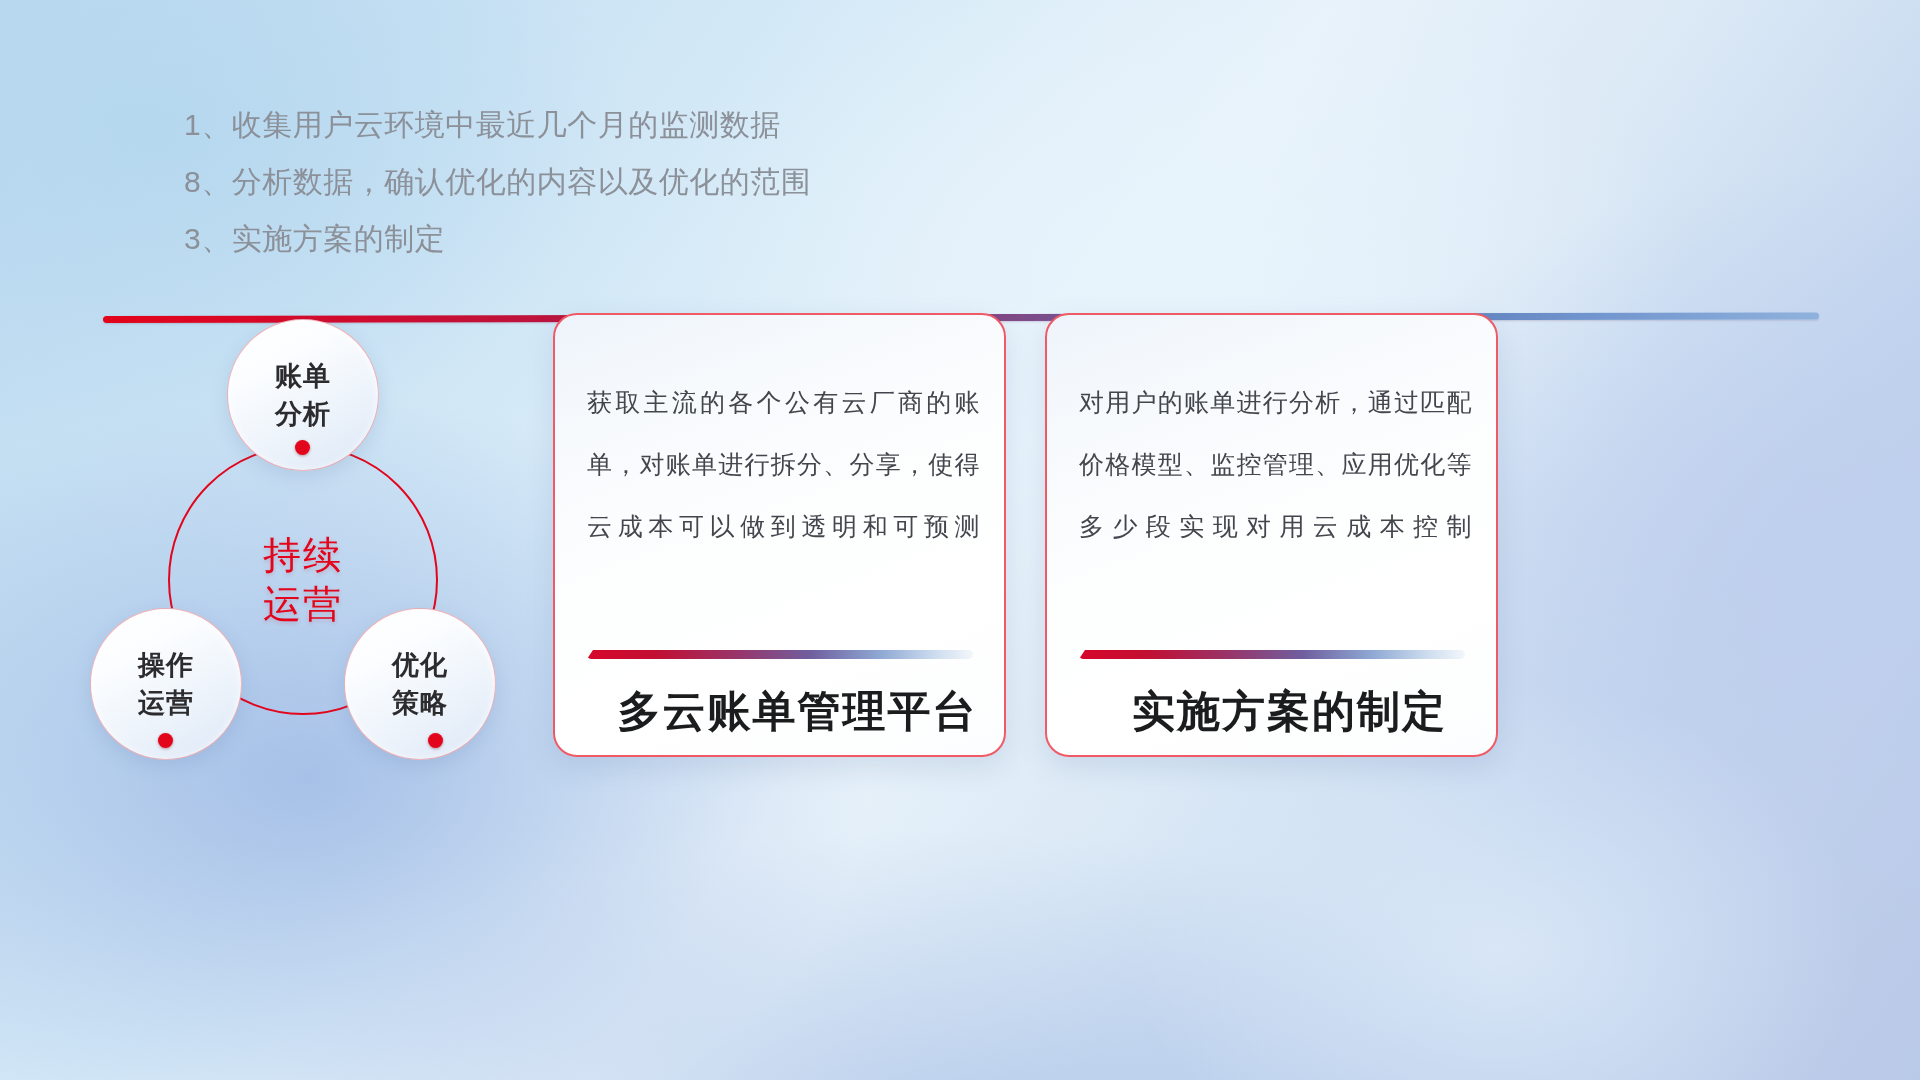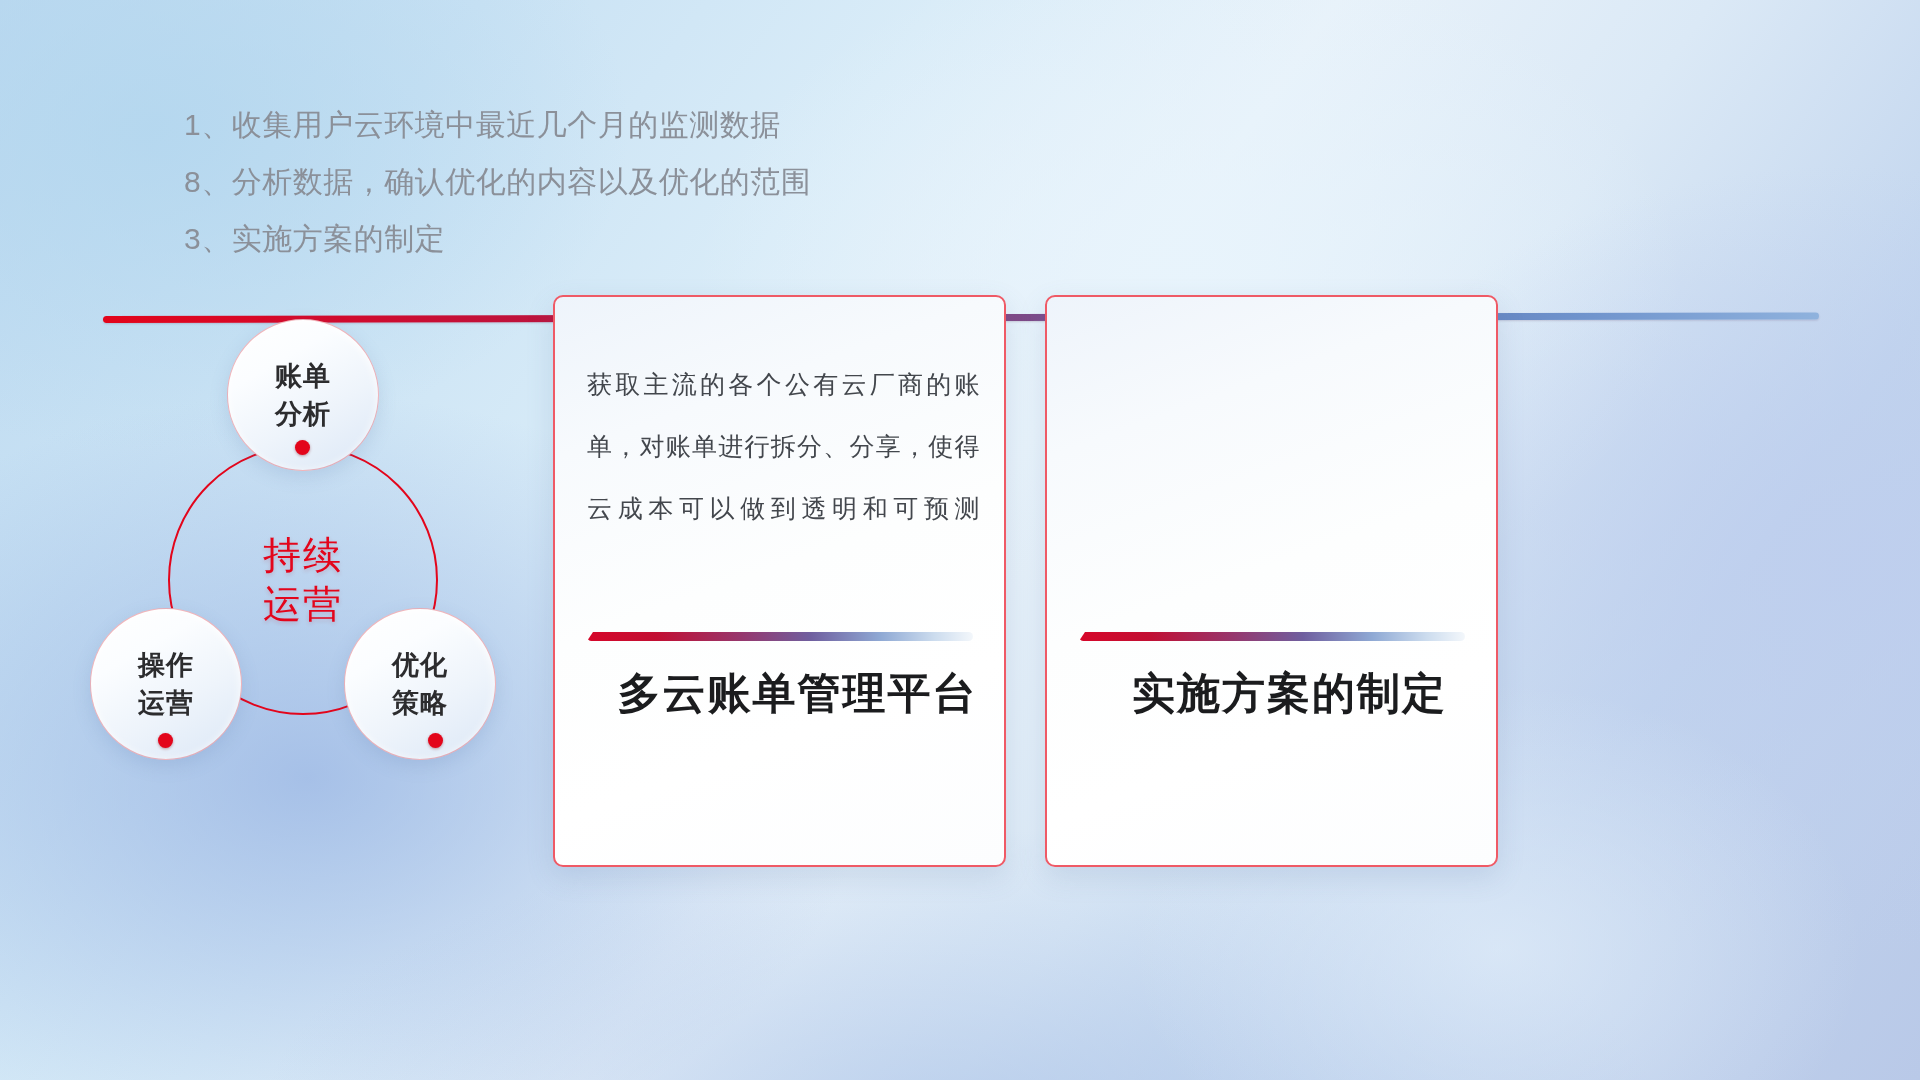--- a/index.html
+++ b/index.html
@@ -93,22 +93,22 @@
     border-radius:50%; background:#e3051b;
     box-shadow:0 1px 3px rgba(120,0,15,0.4);
   }
   #dot-top   { left:215px; top:150px; }
   #dot-left  { left:78px;  top:443px; }
   #dot-right { left:348px; top:443px; }
 
   
   .card {
     position:absolute;
-    top:295px; height:572px;
-    border-radius:10px;
+    top:313px; height:444px;
+    border-radius:24px;
     border:2px solid #ef5a66;
     background:linear-gradient(160deg,#eef4fb 0%,#f7fafd 22%,#fdfefe 48%,#ffffff 72%,#fcfdfe 100%);
     box-shadow:0 10px 28px rgba(80,110,160,0.16);
     overflow:hidden;
   }
   #card-1 { left:553px; width:453px; }
   #card-2 { left:1045px; width:453px; }
 
   .card-body {
     position:absolute;
@@ -203,15 +203,18 @@
 
 <div class="card" id="card-1">
   <div class="card-body">
     <p>获取主流的各个公有云厂商的账单，对账单进行拆分、分享，使得云成本可以做到透明和可预测</p>
   </div>
   <div class="card-rule"></div>
   <div class="card-title">多云账单管理平台</div>
 </div>
 
 <div class="card" id="card-2">
+  <div class="card-body">
+    <p>对用户的账单进行分析，通过匹配价格模型、监控管理、应用优化等多少段实现对用云成本控制</p>
+  </div>
   <div class="card-rule"></div>
   <div class="card-title">实施方案的制定</div>
 </div>
 
 </body></html>

